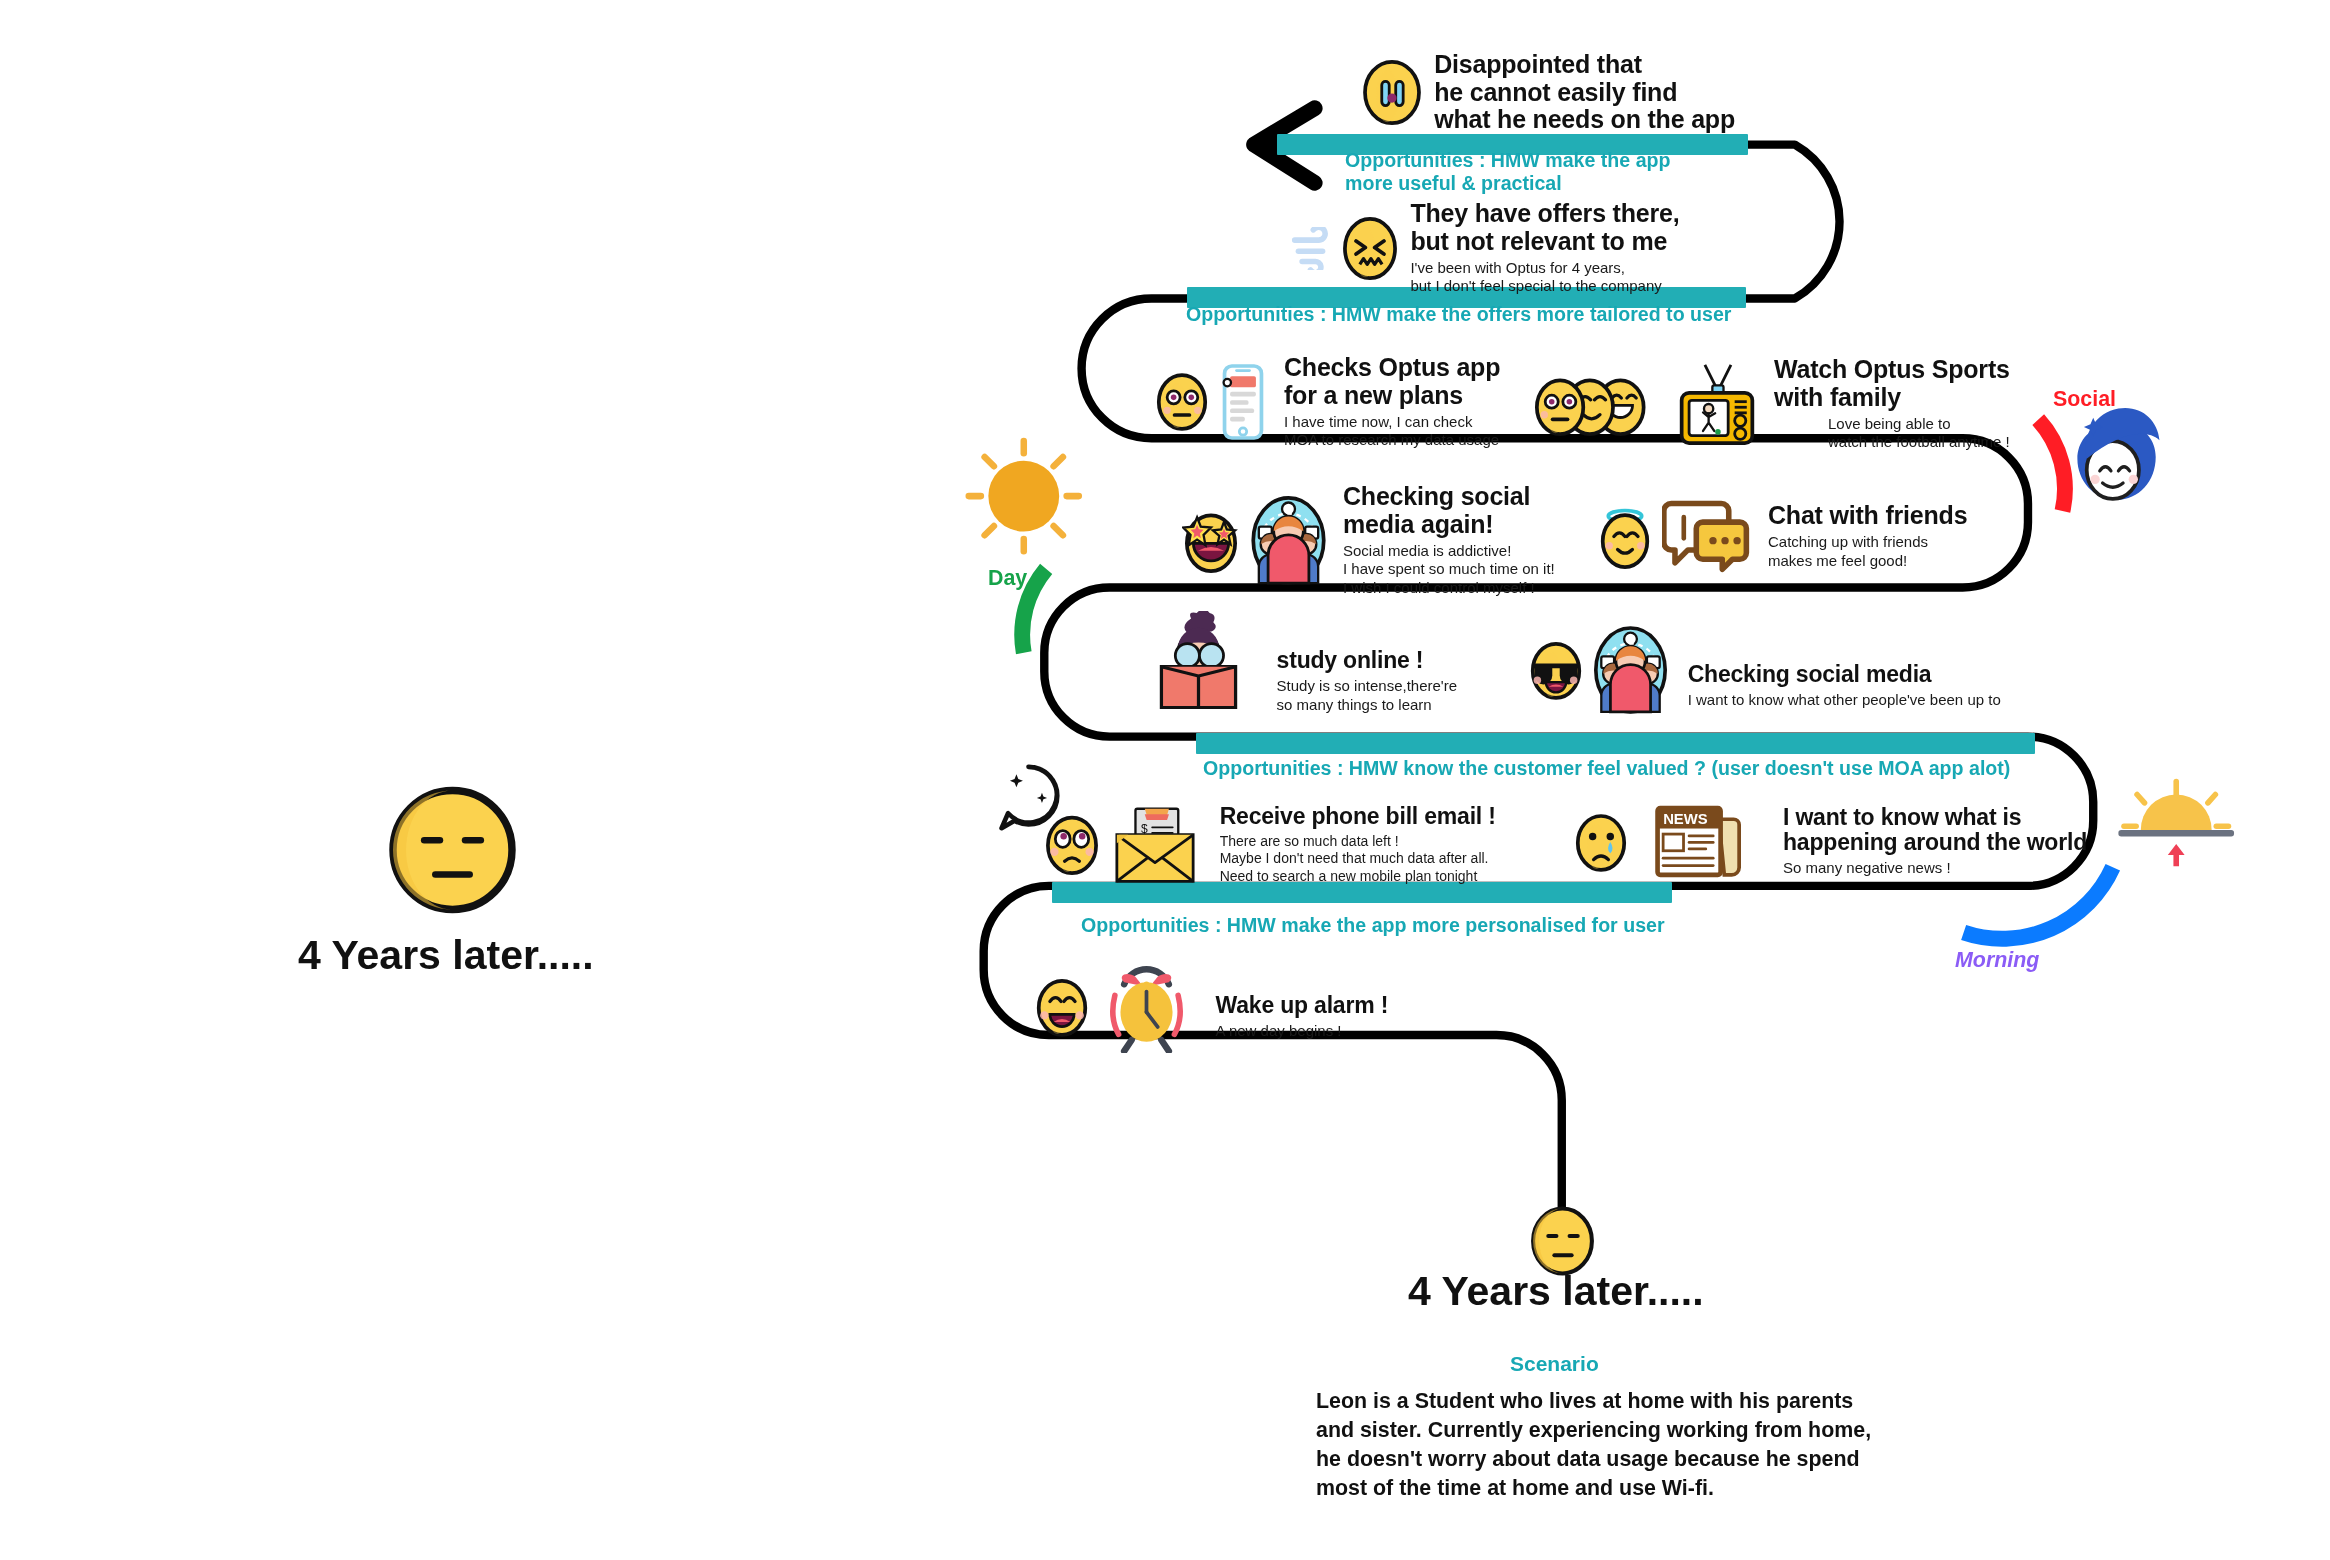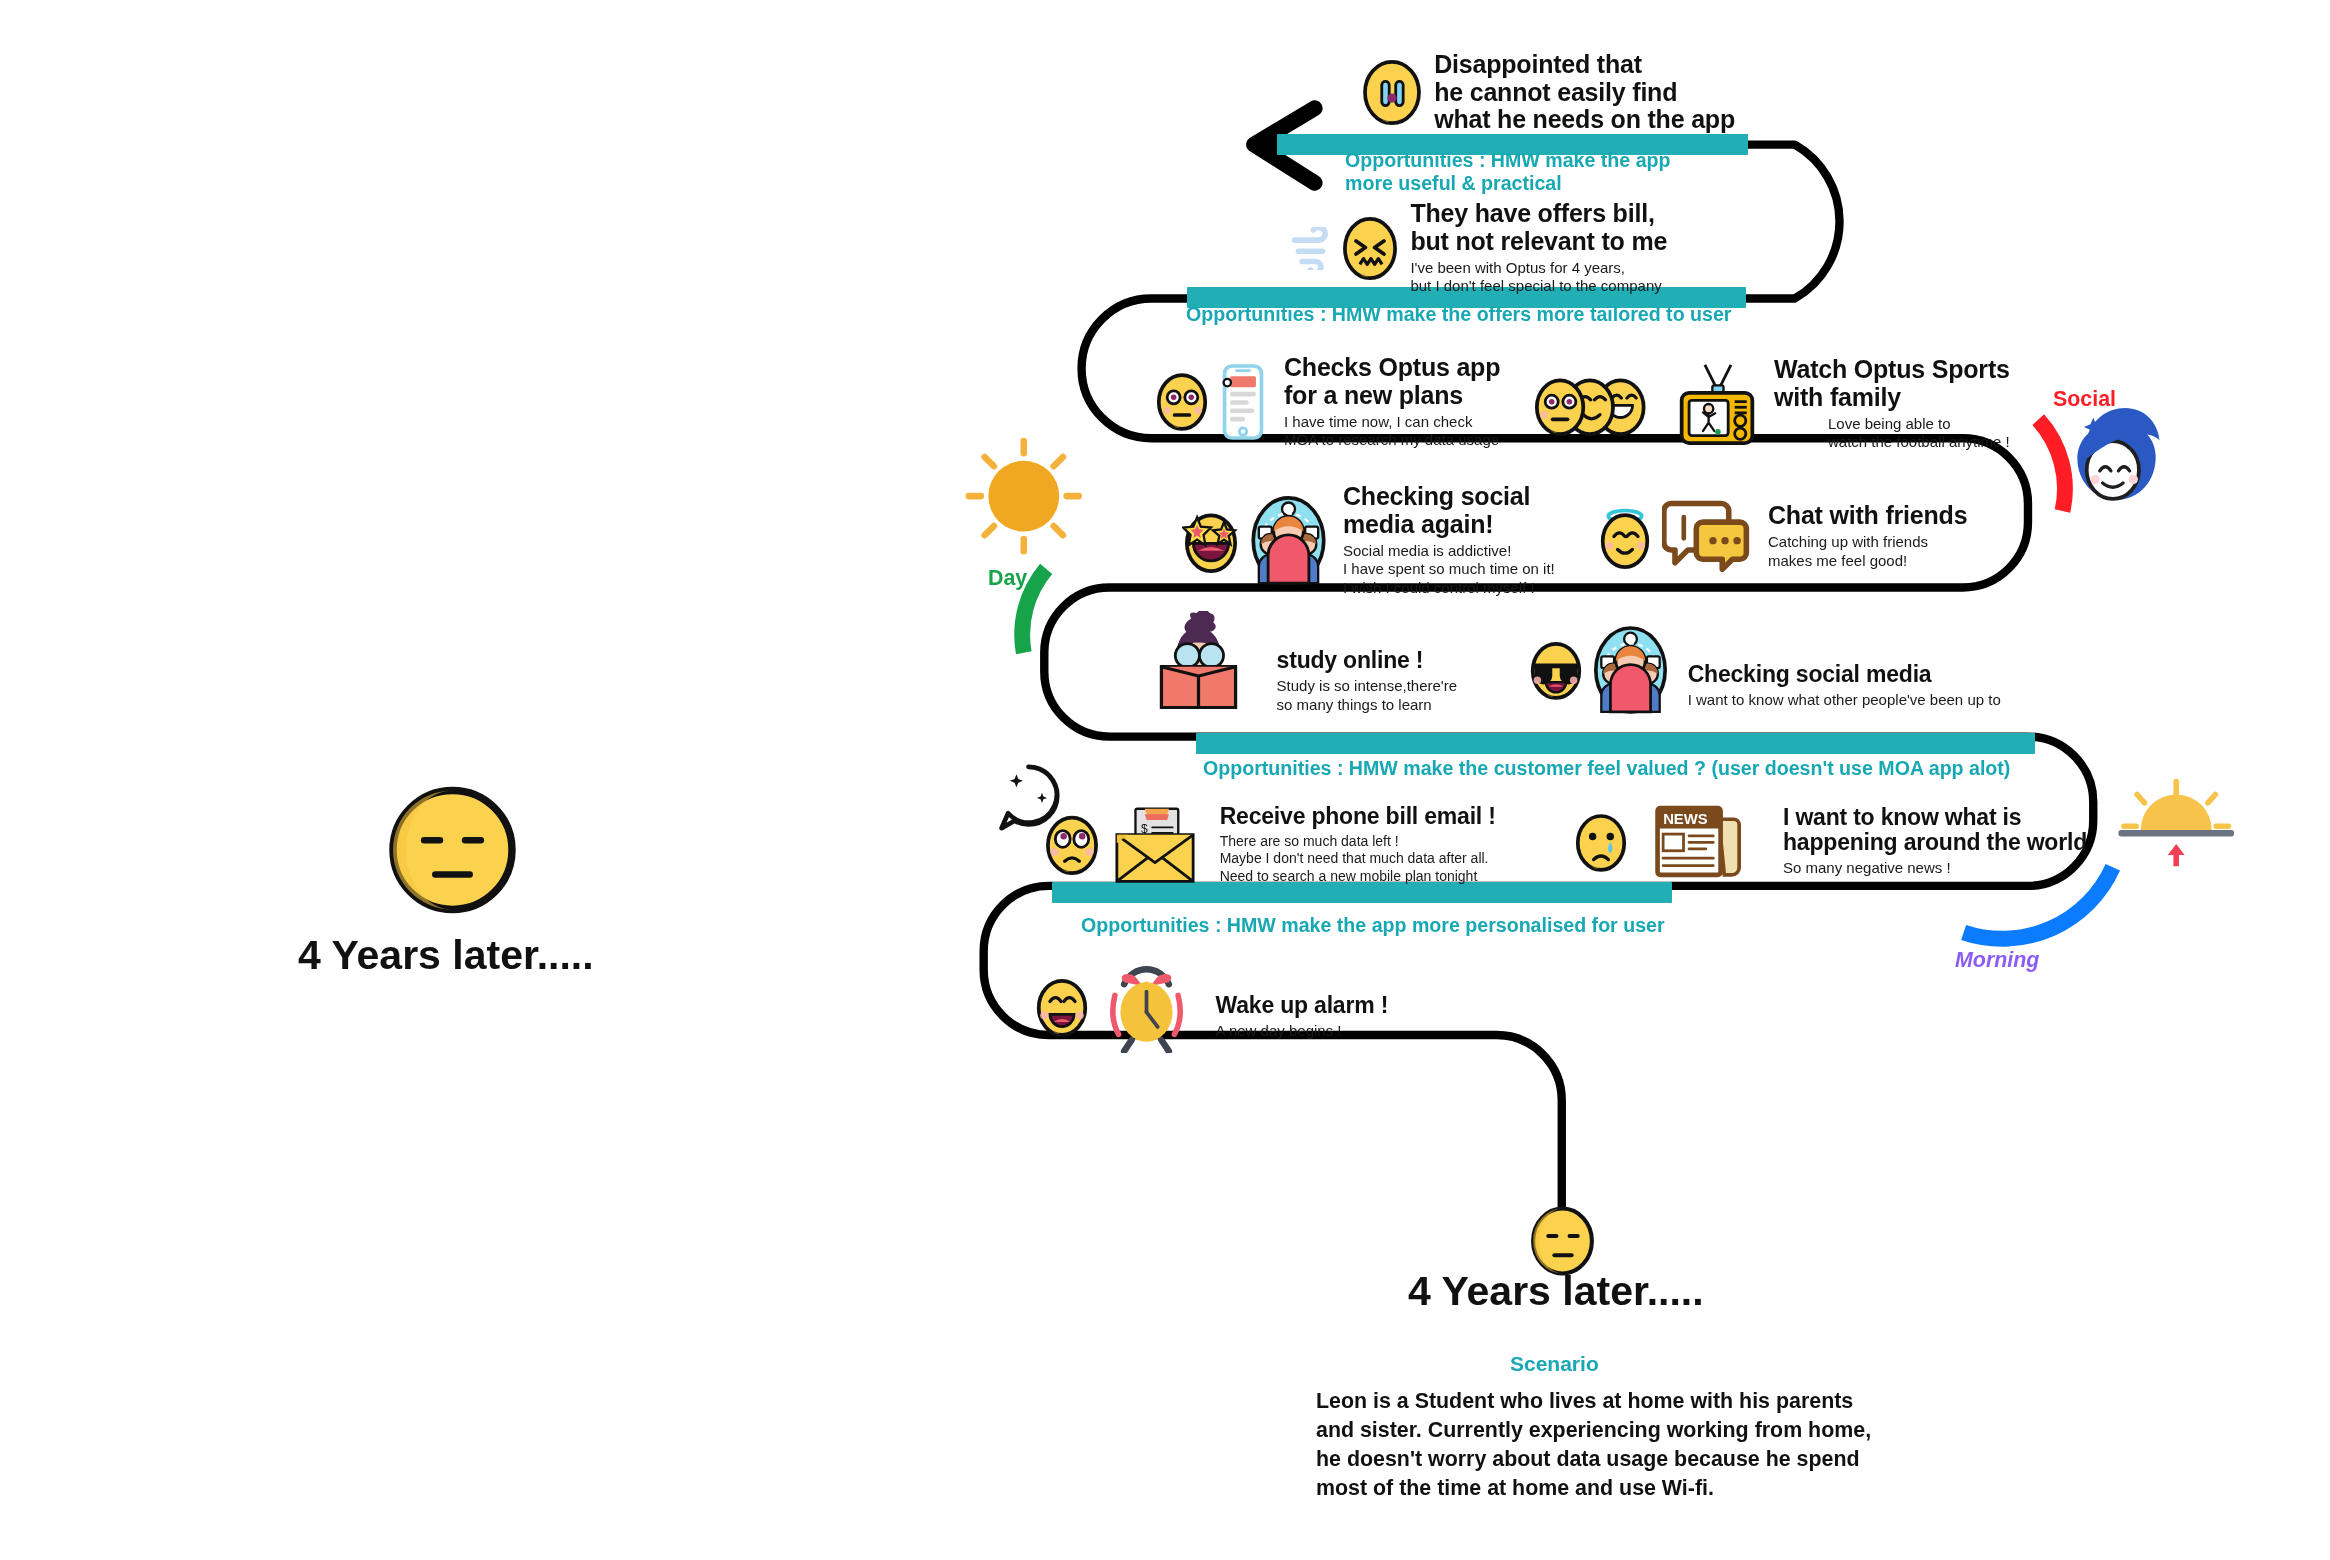--- a/index.html
+++ b/index.html
@@ -97,21 +97,21 @@
   </svg>
 
   <div class="bar" style="left:1277px;top:134px;width:471px;"></div>
   <div class="bar" style="left:1187px;top:287px;width:559px;"></div>
   <div class="bar" style="left:1196px;top:733px;width:839px;"></div>
   <div class="bar" style="left:1052px;top:882px;width:620px;"></div>
 
   <div class="opp" style="left:1345px;top:149px;">Opportunities : HMW make the app
                       more useful &amp; practical</div>
   <div class="opp" style="left:1186px;top:303px;">Opportunities : HMW make the offers more tailored to user</div>
-  <div class="opp" style="left:1203px;top:757px;">Opportunities : HMW make the customer feel valued ? (user doesn't use MOA app alot)</div>
+  <div class="opp" style="left:1203px;top:757px;">Opportunities : HMW know the customer feel valued ? (user doesn't use MOA app alot)</div>
   <div class="opp" style="left:1081px;top:914px;">Opportunities : HMW make the app more personalised for user</div>
 
   <div class="timeLbl lbl-night" style="left:2053px;top:387px;">Social</div>
   <div class="timeLbl lbl-day" style="left:988px;top:566px;">Day</div>
   <div class="timeLbl lbl-morning" style="left:1955px;top:948px;">Morning</div>
 
   <div class="node" style="left:1361px;top:51px;">
     <svg width="62" height="67" class="emo" viewBox="0 0 66 72">
       <ellipse cx="33" cy="36" rx="29" ry="33" fill="#FBD24E" stroke="#111" stroke-width="4"></ellipse>
       <ellipse cx="28" cy="40" rx="12" ry="28" fill="#FBD24E" opacity=".35"></ellipse>
@@ -135,21 +135,21 @@
       </g>
     </svg>
     <svg width="58" height="65" class="emo" viewBox="0 0 62 70">
       <ellipse cx="31" cy="35" rx="27" ry="32" fill="#FBD24E" stroke="#111" stroke-width="4"></ellipse>
       <ellipse cx="26" cy="39" rx="11" ry="27" fill="#FBD24E" opacity=".3"></ellipse>
       <path d="M16 27 l10 7 l-10 7" stroke="#111" stroke-width="4" fill="none" stroke-linecap="round" stroke-linejoin="round"></path>
       <path d="M46 27 l-10 7 l10 7" stroke="#111" stroke-width="4" fill="none" stroke-linecap="round" stroke-linejoin="round"></path>
       <path d="M20 52 l4 -6 l4 6 l4 -6 l4 6 l4 -6 l4 6" stroke="#111" stroke-width="3.5" fill="none" stroke-linejoin="round"></path>
     </svg>
     <div class="txtcol">
-      <div class="stepTitle" style="white-space:pre-line">They have offers bill,
+      <div class="stepTitle" style="white-space:pre-line">They have offers there,
 but not relevant to me</div>
       <div class="stepSub" style="white-space:pre-line">I've been with Optus for 4 years,
 but I don't feel special to the company</div>
     </div>
   </div>
 
   <div class="node" style="left:1156px;top:354px;">
     <svg width="52" height="60" class="emo" viewBox="0 0 56 64">
       <ellipse cx="28" cy="32" rx="25" ry="29" fill="#FBD24E" stroke="#111" stroke-width="4"></ellipse>
       <ellipse cx="23" cy="36" rx="10" ry="24" fill="#FBD24E" opacity=".3"></ellipse>

